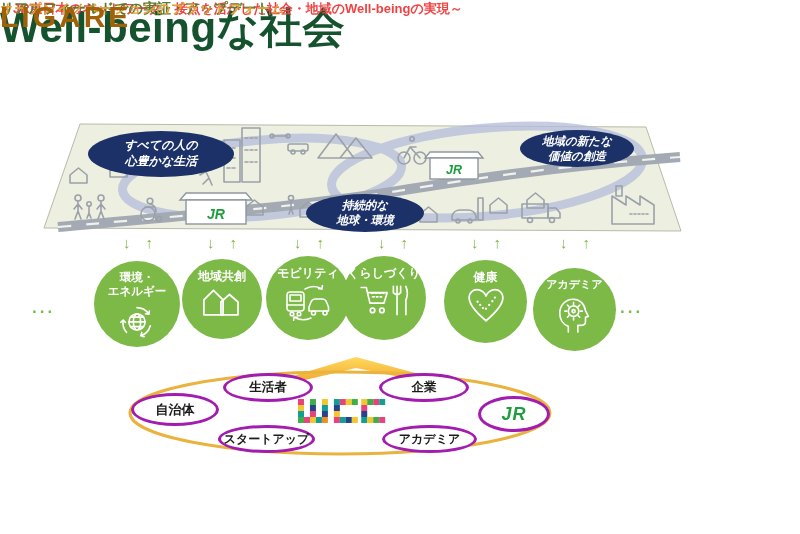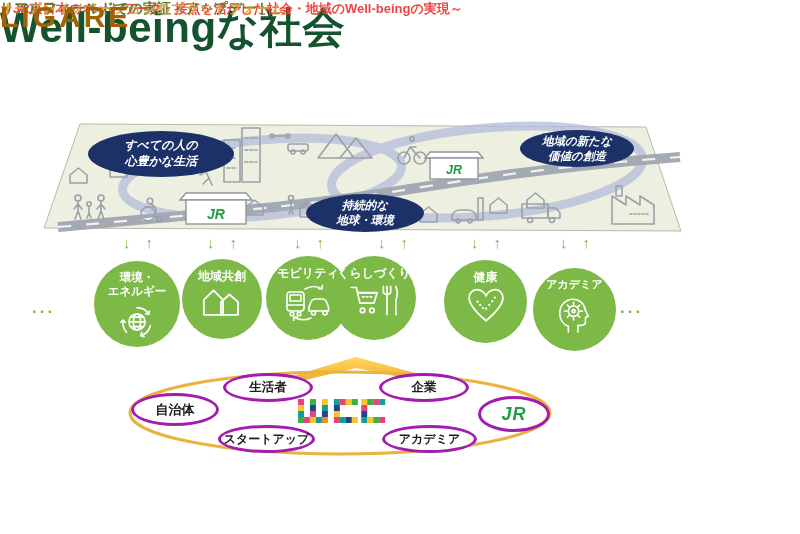--- a/index.html
+++ b/index.html
@@ -212,21 +212,21 @@
       <line x1="2" y1="22" x2="19" y2="22"></line>
         <circle cx="7" cy="31" r="1.8"></circle>
         <circle cx="14" cy="31" r="1.8"></circle>
       <path d="M24,24 l2,-5 q1,-3 4.5,-3 h6.5 q3.5,0 4.5,3 l2,5 v4 h-19.5 z"></path>
       <circle cx="28.5" cy="30" r="2"></circle>
         <circle cx="40" cy="30" r="2"></circle>
       <path d="M26,35 Q17,39 9,34 l3.4,0.4 m-3.4,-0.4 l-0.4,3.4"></path>
     </svg>
   </div>
 
-  <div class="abs domain" style="left:332px;top:256px;width:84px;height:84px;">
+  <div class="abs domain" style="left:342px;top:256px;width:84px;height:84px;">
     <div class="d-label"><span>くらしづくり</span></div>
     <svg class="d-icon" width="50" height="36" viewBox="0 0 48 34" fill="none" stroke="#fff" stroke-width="1.6" stroke-linecap="round" stroke-linejoin="round">
       <path d="M2,4 h5 l3.5,15 h13.5 l3,-10 H9"></path>
       <line x1="12" y1="9.5" x2="24" y2="9.5" stroke-dasharray="1.6 2"></line>
       <line x1="13" y1="13" x2="23" y2="13" stroke-dasharray="1.6 2"></line>
       <circle cx="13" cy="26" r="2.2"></circle>
         <circle cx="22" cy="26" r="2.2"></circle>
       <path d="M33,3 v6 M40,3 v6 M36.5,3 v8 M33,9 q3.5,4 7,0 M36.5,11 V30"></path>
       <path d="M45,3 q2.5,6 0.5,12 l-0.5,1 V30"></path>
     </svg>

